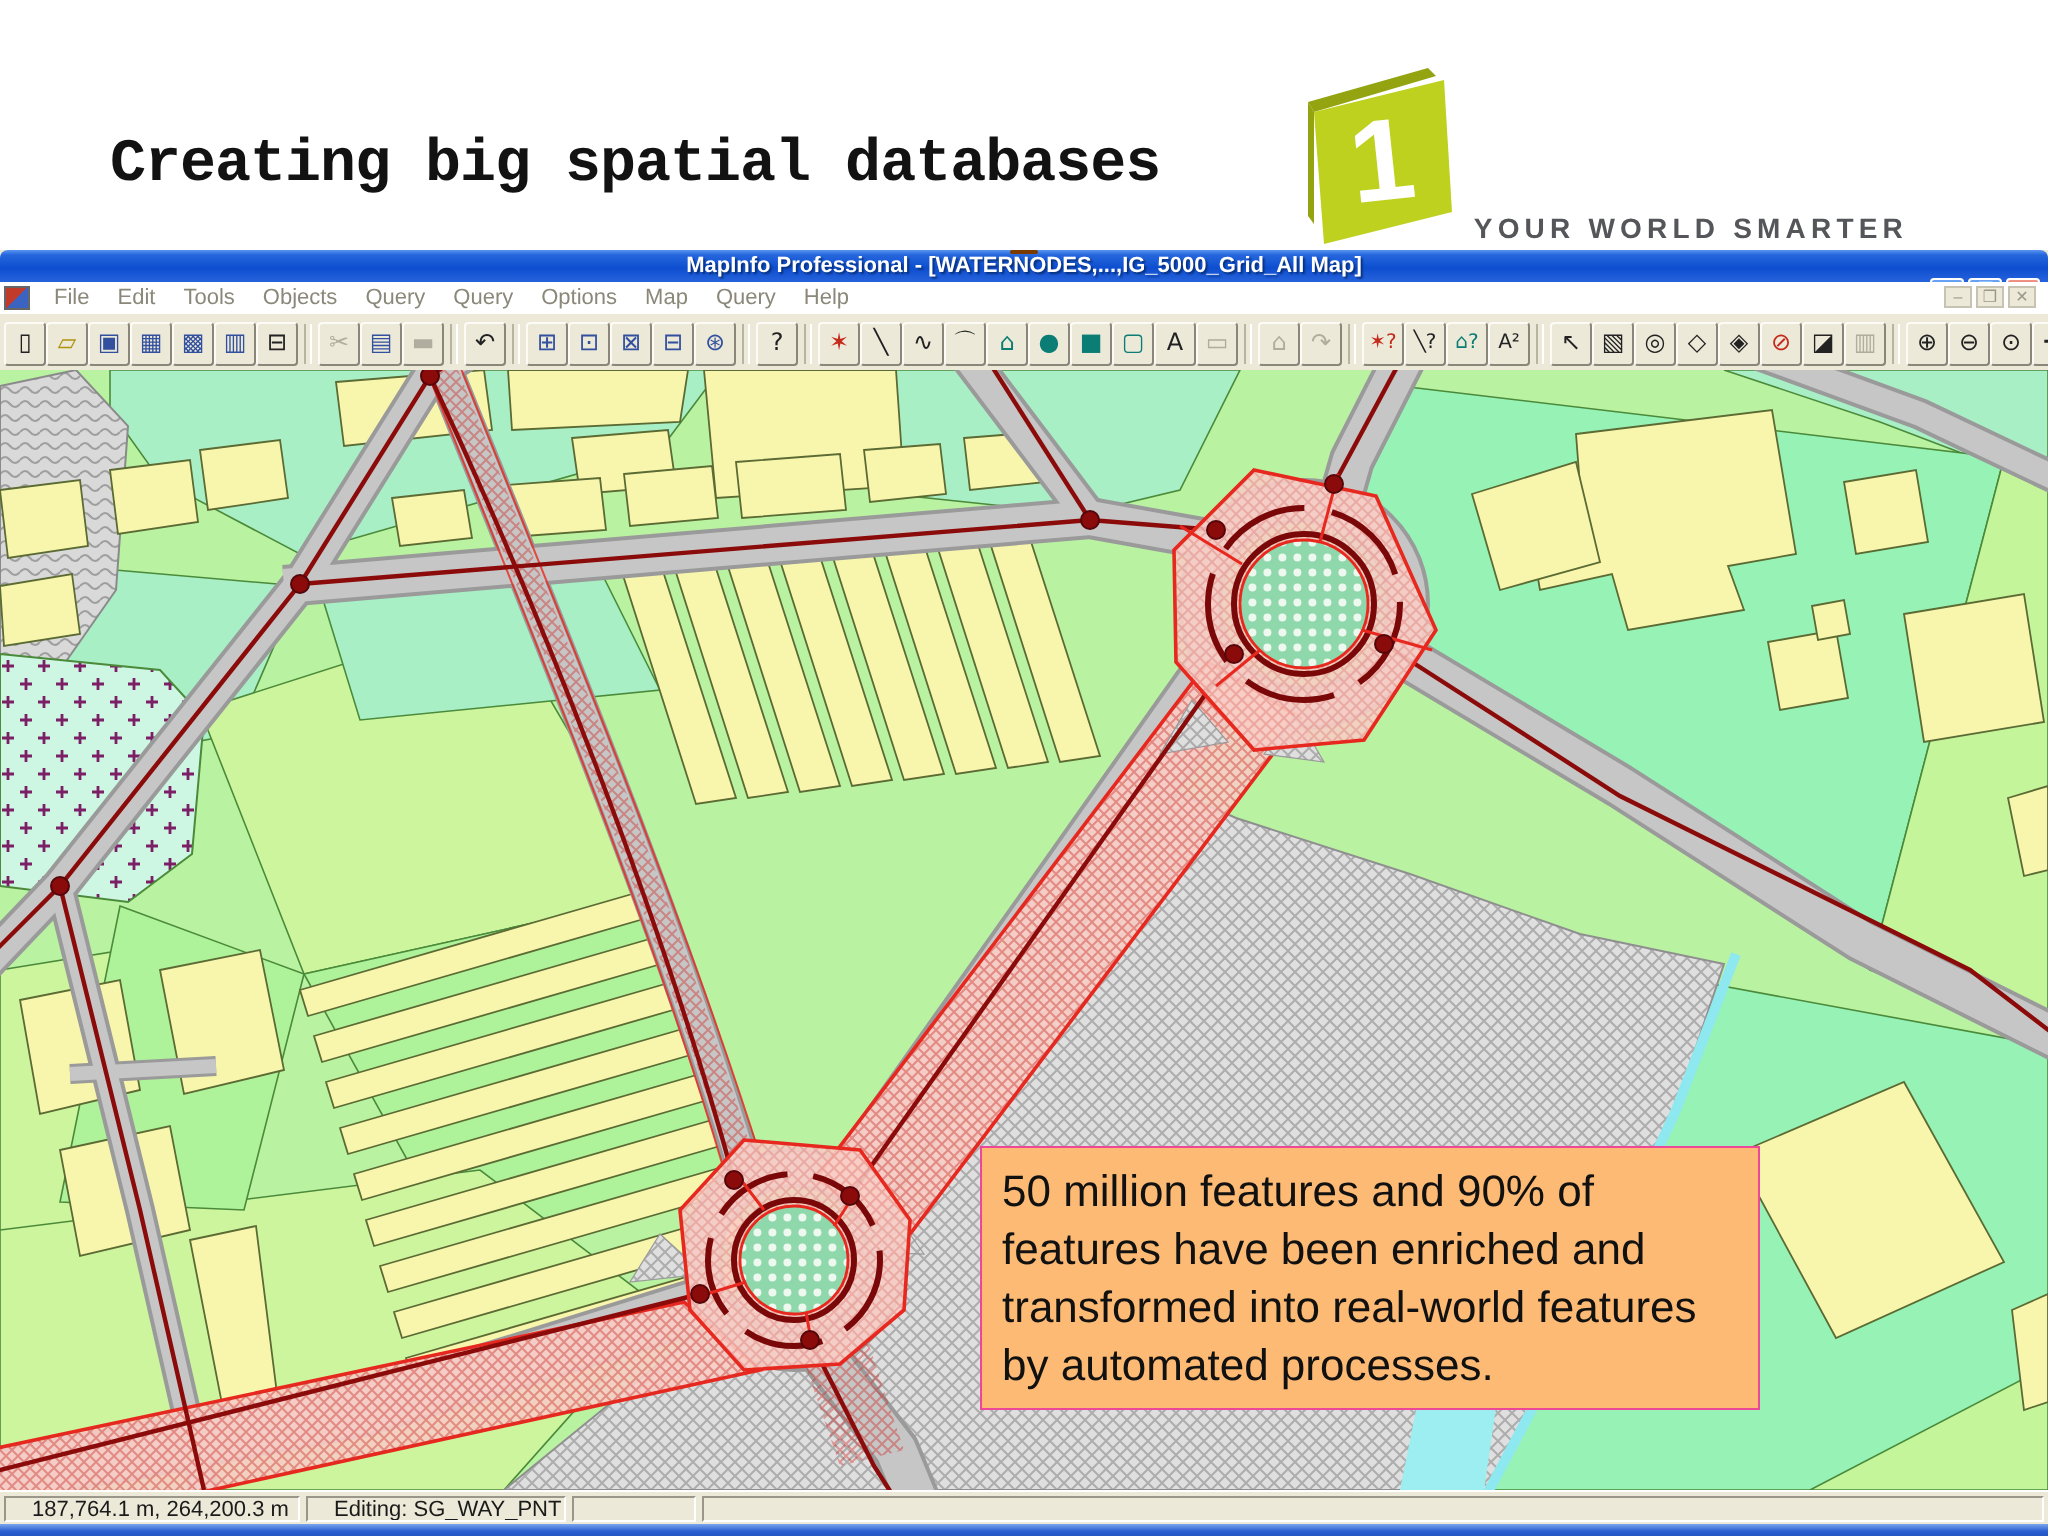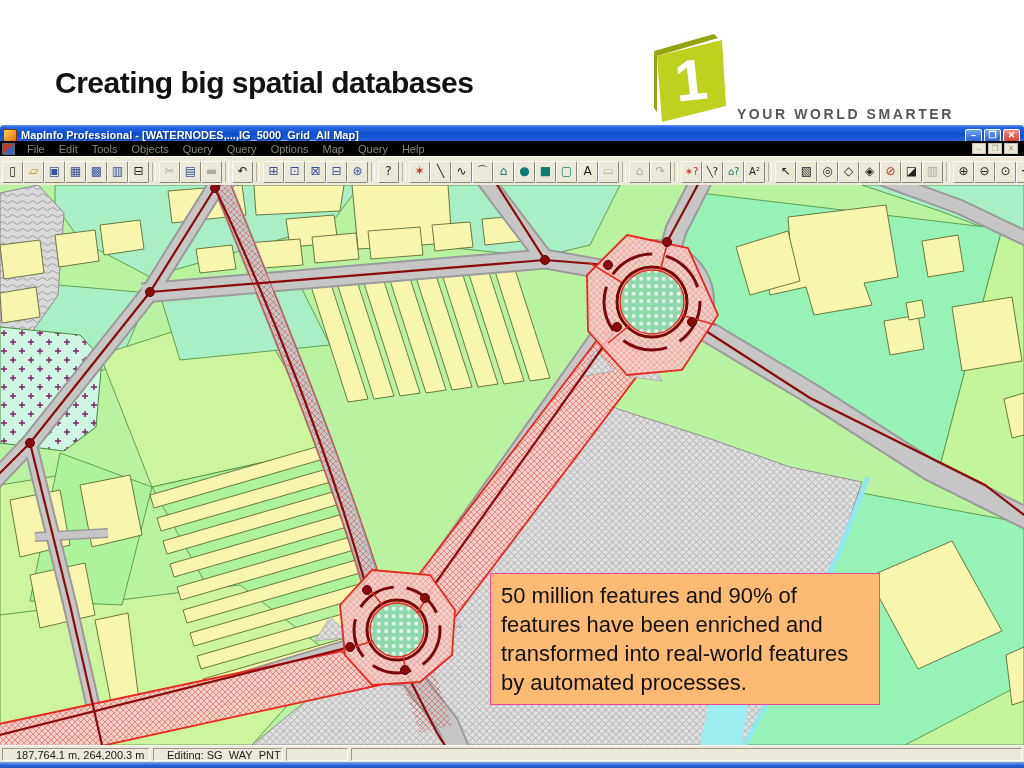--- a/index.html
+++ b/index.html
@@ -2,44 +2,44 @@
 <html style="--c-logo-cube: #bdd11e; --c-logo-cube-shade: #93a410; --c-logo-word: #1c1c1c; --c-logo-tagline: #54565a; --c-grass: #b9f2a0; --c-grass-light: #cdf59d; --c-grass-bright: #aef29a; --c-mint: #a9efc5; --c-park: #97f2b6; --c-parcel-right: #c4f59b; --c-building: #f8f6ad; --c-building-outline: #5b6b33; --c-road: #c6c6c6; --c-road-casing: #9a9a9a; --c-centerline: #8b0b0b; --c-selection-red: #e8281e; --c-selection-pink: #f7cdc5; --c-ring-dark-red: #7a0808; --c-hatch-base: #dfdfdf; --c-stream: #8ee8ef; --c-statusbar-bg: #ece9d8; --c-taskbar-blue: #2a5fd0;"><head>
 <meta charset="utf-8">
 <style>
   html,body{margin:0;padding:0;background:#fff;}
   body{width:1024px;height:768px;position:relative;overflow:hidden;
        font-family:"Liberation Sans","DejaVu Sans",sans-serif;}
   .slide{position:absolute;inset:0;background:#fff;}
 
   
   .slide-title{position:absolute;left:55px;top:66px;font-size:30px;font-weight:bold;
-               color:#121212;letter-spacing:-0.5px;}
+               color:#121212;letter-spacing:-0.5px;font-family:Liberation Mono, monospace;}
   .logo{position:absolute;left:650px;top:18px;width:370px;height:106px;}
   .logo-cube{position:absolute;left:4px;top:16px;width:84px;height:90px;}
   .logo-word{position:absolute;left:92px;top:-12px;font-size:64px;font-weight:800;
              letter-spacing:-3px;color:var(--c-logo-word,#1c1c1c);}
   .logo-tag{position:absolute;right:66px;top:88px;font-size:14px;font-weight:bold;
             letter-spacing:2.6px;color:var(--c-logo-tagline,#54565a);white-space:nowrap;margin-left:36px;}
 
   
   .app{position:absolute;left:0;top:125px;width:1024px;height:643px;background:#ece9d8;}
   .titlebar{position:absolute;left:0;top:0;width:1024px;height:20px;
     background:linear-gradient(180deg,#5a96f2 0%,#2667dd 12%,#0d4ed0 45%,#2a66dd 85%,#0a41b4 100%);
     display:flex;align-items:center;color:#fff;font-size:11px;font-weight:bold;
-    border-radius:4px 4px 0 0;}
+    border-radius:4px 4px 0 0;flex-direction:column;}
   .app-icon{width:12px;height:11px;margin:0 4px 0 3px;background:linear-gradient(135deg,#ffd24a,#e86a1a);
             border:1px solid #7a3a00;border-radius:2px;}
   .title-text{white-space:nowrap;text-shadow:1px 1px 1px #08307a;}
   .win-btns{margin-left:auto;display:flex;gap:2px;padding-right:4px;}
   .win-btn{width:17px;height:13px;font-size:9px;line-height:11px;text-align:center;color:#fff;
            border:1px solid #fff;border-radius:2px;background:linear-gradient(180deg,#69a3f5,#2e63cf);
            padding:0;font-weight:bold;}
   .win-btn.close{background:linear-gradient(180deg,#f09387,#d4432e);}
 
-  .menubar{position:absolute;left:0;top:16px;width:1024px;height:15px;background:#000000;
+  .menubar{position:absolute;left:0;top:16px;width:1024px;height:15px;background:#ffffff;
            display:flex;align-items:center;font-size:11px;color:#8b887a;}
   .child-icon{width:11px;height:10px;margin:0 5px 0 2px;
               background:linear-gradient(135deg,#c23a2a 50%,#3a63c2 50%);border:1px solid #666;}
   .menu-item{padding:0 7px;}
   .child-btns{margin-left:auto;display:flex;gap:2px;padding-right:6px;}
   .child-btn{width:14px;height:11px;font-size:8px;line-height:9px;text-align:center;
              color:#9a988c;background:#ece9d8;border:1px solid #c6c3b2;padding:0;}
 
   .toolbar{position:absolute;left:0;top:31px;width:1024px;height:29px;background:#ece9d8;
            border-top:1px solid #fff;border-bottom:1px solid #b8b4a2;

